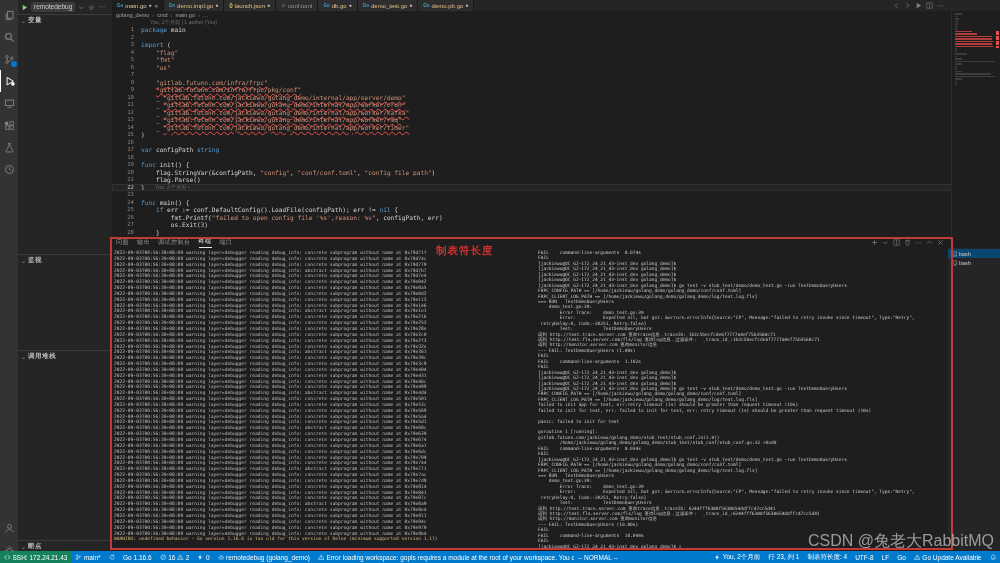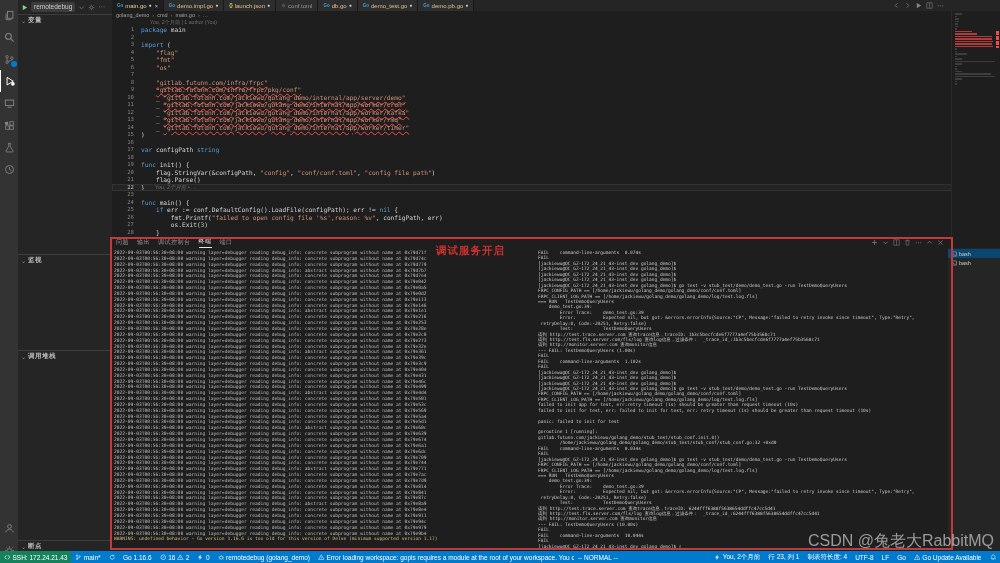--- a/index.html
+++ b/index.html
@@ -542,21 +542,21 @@
               <rect x="1.5" y="2.5" width="13" height="11" fill="none" stroke="currentColor" stroke-width="1.2"></rect>
               <path d="M4 6l3 2.5L4 11M8.5 11H12" fill="none" stroke="currentColor" stroke-width="1.2"></path>
             </svg>
           </span>
           <span>bash</span>
         </div>
       </div>
   </div>
 
   <div id="red-box"></div>
-  <div id="annotation">调试服务开启</div>
+  <div id="annotation">制表符长度</div>
   <div id="watermark">CSDN @兔老大RabbitMQ</div>
 
   <div id="status-bar">
     <div id="sb-left">
         <div class="sb-item sb-remote" style="background: rgb(22, 130, 93);">
           <span class="ico" style="color: rgb(255, 255, 255);">
             <svg viewBox="0 0 16 16" style="width: 6.5px; height: 6.5px;">
               <path d="M6 3L2 8l4 5M10 3l4 5-4 5" fill="none" stroke="currentColor" stroke-width="1.7"></path>
             </svg>
           </span>

